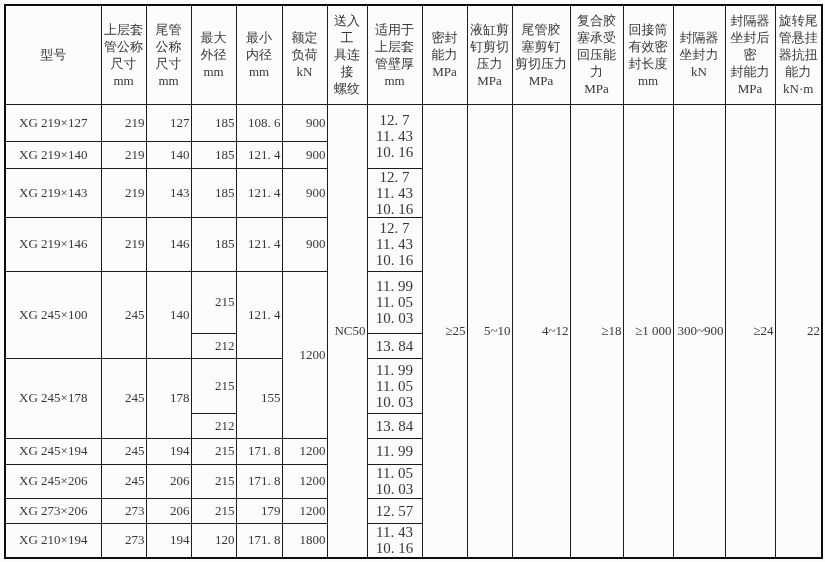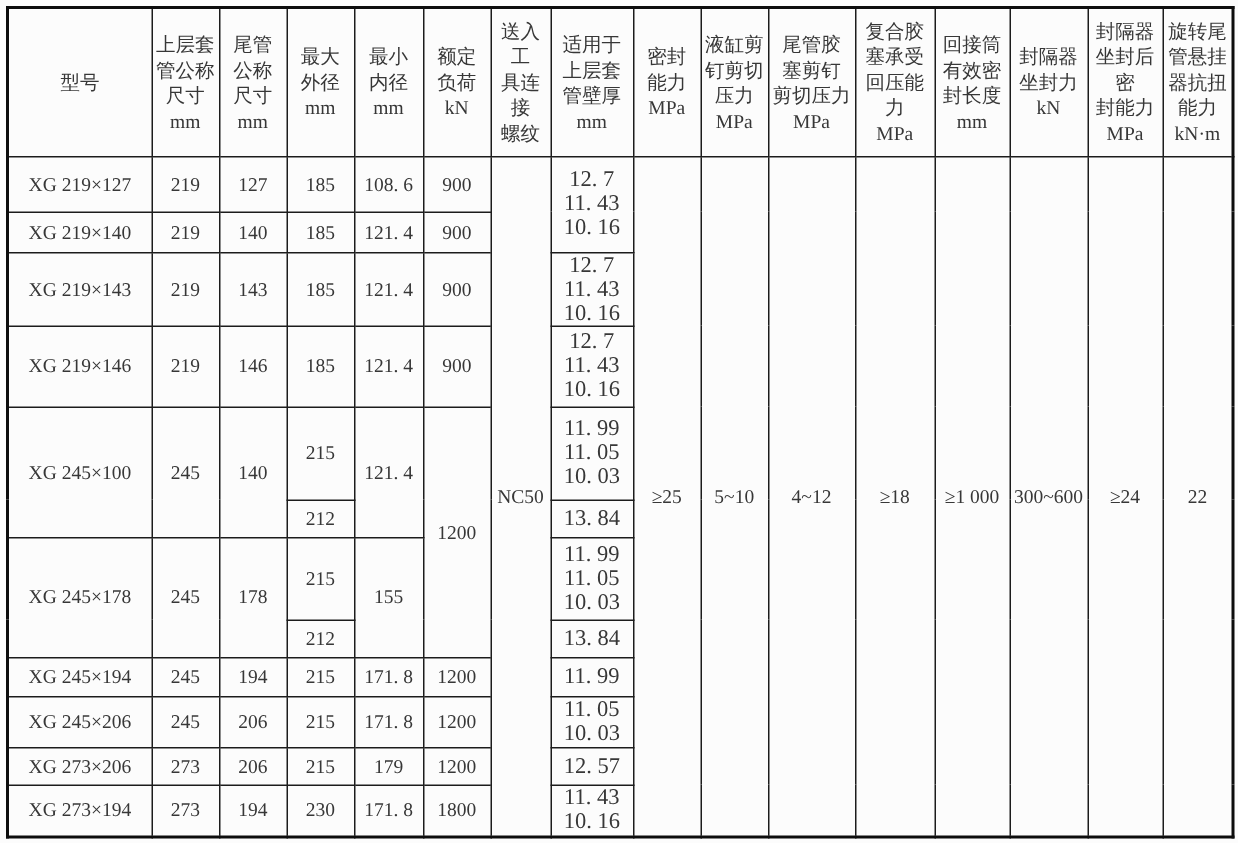--- a/index.html
+++ b/index.html
@@ -21,21 +21,21 @@
     padding:0 1px;
     text-align:center;vertical-align:middle;
     color:#373737;
     font-size:13px;font-weight:normal;
     overflow:hidden;
   }
   .spec thead tr{height:99px;}
   .spec th{line-height:17px;}
   .ml{white-space:pre-line;}
   td.wall{font-size:15px;line-height:16px;}
-  td.num{font-size:13px;}
+  td.num{font-size:13px;text-align:right;}
   td.model{font-size:13px;}
 </style>
 </head>
 <body>
 
 <div class="page">
   <table class="spec">
     <colgroup>
       <col style="width:96px">
         <col style="width:45px">
@@ -124,21 +124,21 @@
         <td class="num">900</td>
         <td rowspan="12" class="num">NC50</td>
         <td rowspan="2" class="wall ml">12. 7
 11. 43
 10. 16</td>
         <td rowspan="12" class="num">≥25</td>
         <td rowspan="12" class="num">5~10</td>
         <td rowspan="12" class="num">4~12</td>
         <td rowspan="12" class="num">≥18</td>
         <td rowspan="12" class="num">≥1 000</td>
-        <td rowspan="12" class="num">300~600</td>
+        <td rowspan="12" class="num">300~900</td>
         <td rowspan="12" class="num">≥24</td>
         <td rowspan="12" class="num">22</td>
       </tr>
       <tr style="height:27px">
         <td class="model">XG 219×140</td>
         <td class="num">219</td>
         <td class="num">140</td>
         <td class="num">185</td>
         <td class="num">121. 4</td>
         <td class="num">900</td>
@@ -216,24 +216,24 @@
       <tr style="height:25px">
         <td class="model">XG 273×206</td>
         <td class="num">273</td>
         <td class="num">206</td>
         <td class="num">215</td>
         <td class="num">179</td>
         <td class="num">1200</td>
         <td class="wall ml">12. 57</td>
       </tr>
       <tr style="height:35px">
-        <td class="model">XG 273×194</td>
+        <td class="model">XG 210×194</td>
         <td class="num">273</td>
         <td class="num">194</td>
-        <td class="num">230</td>
+        <td class="num">120</td>
         <td class="num">171. 8</td>
         <td class="num">1800</td>
         <td class="wall ml">11. 43
 10. 16</td>
       </tr>
     </tbody>
   </table>
 </div>
 
 </body></html>

